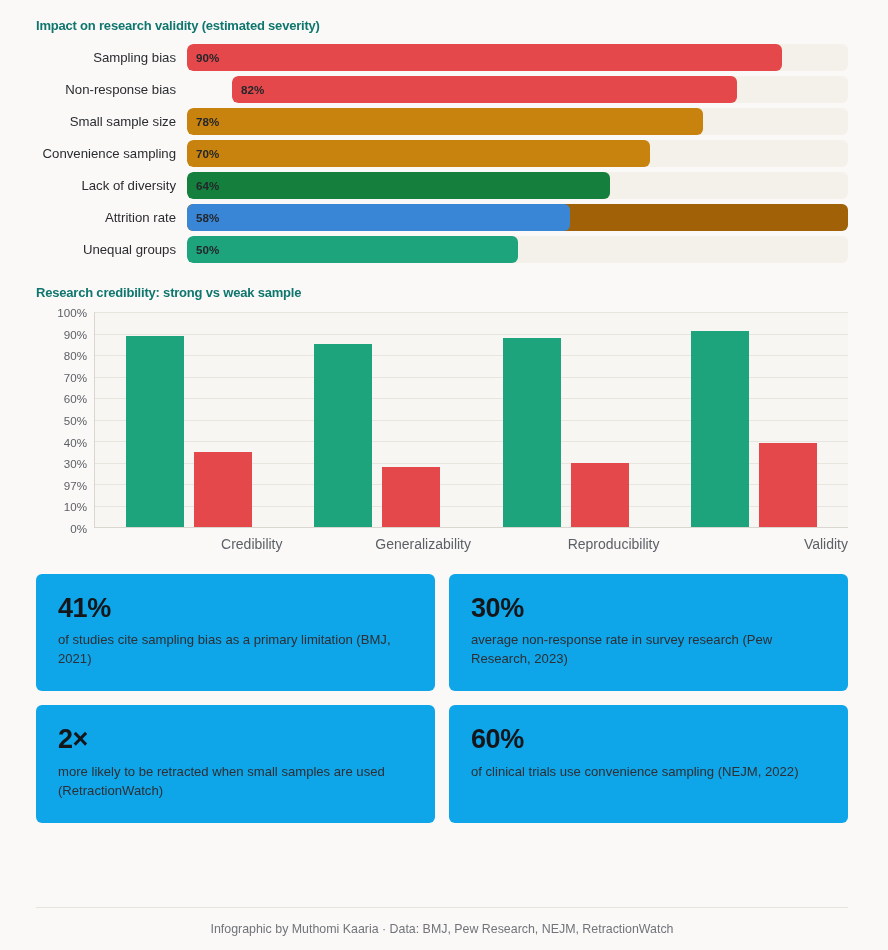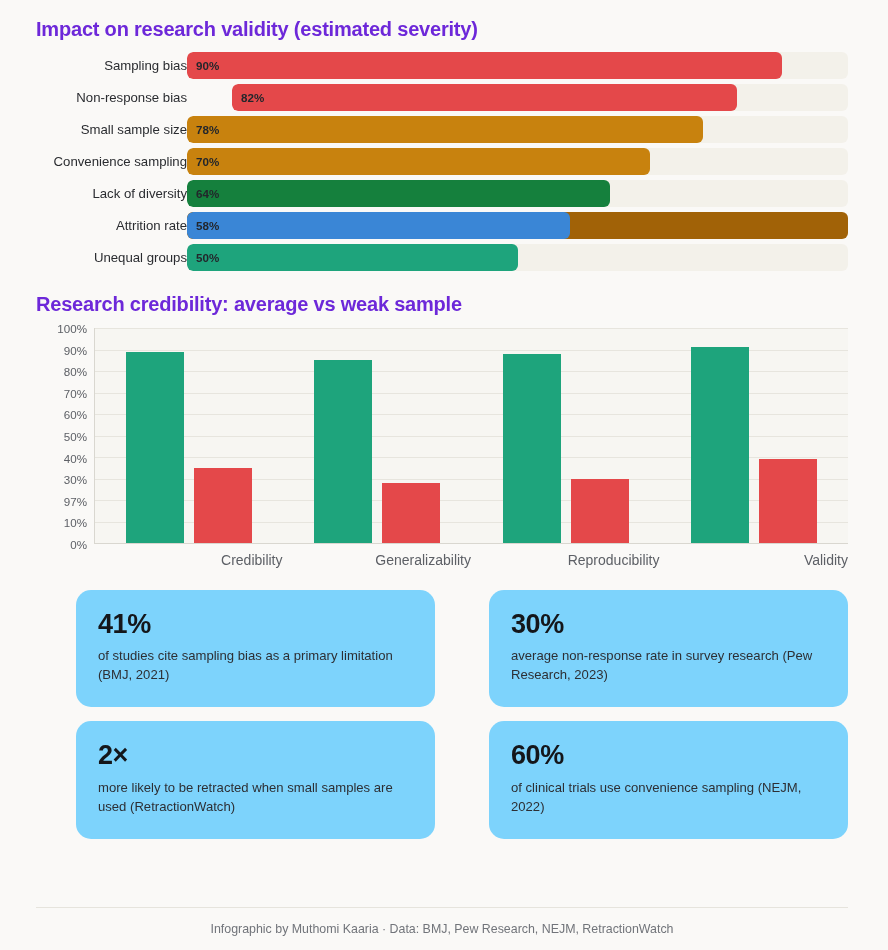--- a/index.html
+++ b/index.html
@@ -15,38 +15,39 @@
 
   .page {
     width: 888px;
     height: 950px;
     padding: 18px 40px 0 36px;
     position: relative;
   }
 
   
   .section-title {
-    font-size: 20px;
+    font-size: 13px;
     font-weight: 700;
-    color: #6d28d9;
+    color: #0f766e;
     letter-spacing: -0.2px;
   }
 
   #severity-title { margin-bottom: 11px; }
 
   .sev-row {
     display: flex;
     align-items: center;
     height: 27px;
     margin-bottom: 5px;
   }
 
   .sev-label {
     width: 151px;
     text-align: right;
+    padding-right: 11px;
     font-size: 13.2px;
     color: #2a2c30;
     white-space: nowrap;
   }
 
   .sev-track {
     position: relative;
     flex: 1;
     height: 27px;
     background: #f3f1ea;
@@ -167,25 +168,24 @@
 
   
   .cards {
     display: grid;
     grid-template-columns: 1fr 1fr;
     gap: 14px;
     margin-top: 22px;
   }
 
   .card {
-    background: #7dd3fc;
-    border-radius: 15px;
+    background: #0ea5e9;
+    border-radius: 6px;
     padding: 20px 22px 22px 22px;
     min-height: 104px;
-    margin-left: 40px;
   }
 
   .card-value {
     font-size: 27px;
     font-weight: 700;
     color: #14161a;
     letter-spacing: -0.4px;
     line-height: 1.05;
     margin-bottom: 9px;
   }
@@ -268,21 +268,21 @@
       <div class="sev-row">
         <div class="sev-label">Unequal groups</div>
         <div class="sev-track" style="background: rgb(243, 241, 234);">
           <div class="sev-fill" style="width: 50%; background: rgb(30, 164, 124);">
             <span class="sev-value">50%</span>
           </div>
         </div>
       </div>
     </div>
 
-  <h2 class="section-title" id="credibility-title">Research credibility: average vs weak sample</h2>
+  <h2 class="section-title" id="credibility-title">Research credibility: strong vs weak sample</h2>
 
   <div class="chart-wrap">
     <div class="y-axis" id="y-axis">
         <div class="y-tick" style="top: 0%;">100%</div>
         <div class="y-tick" style="top: 10%;">90%</div>
         <div class="y-tick" style="top: 20%;">80%</div>
         <div class="y-tick" style="top: 30%;">70%</div>
         <div class="y-tick" style="top: 40%;">60%</div>
         <div class="y-tick" style="top: 50%;">50%</div>
         <div class="y-tick" style="top: 60%;">40%</div>

